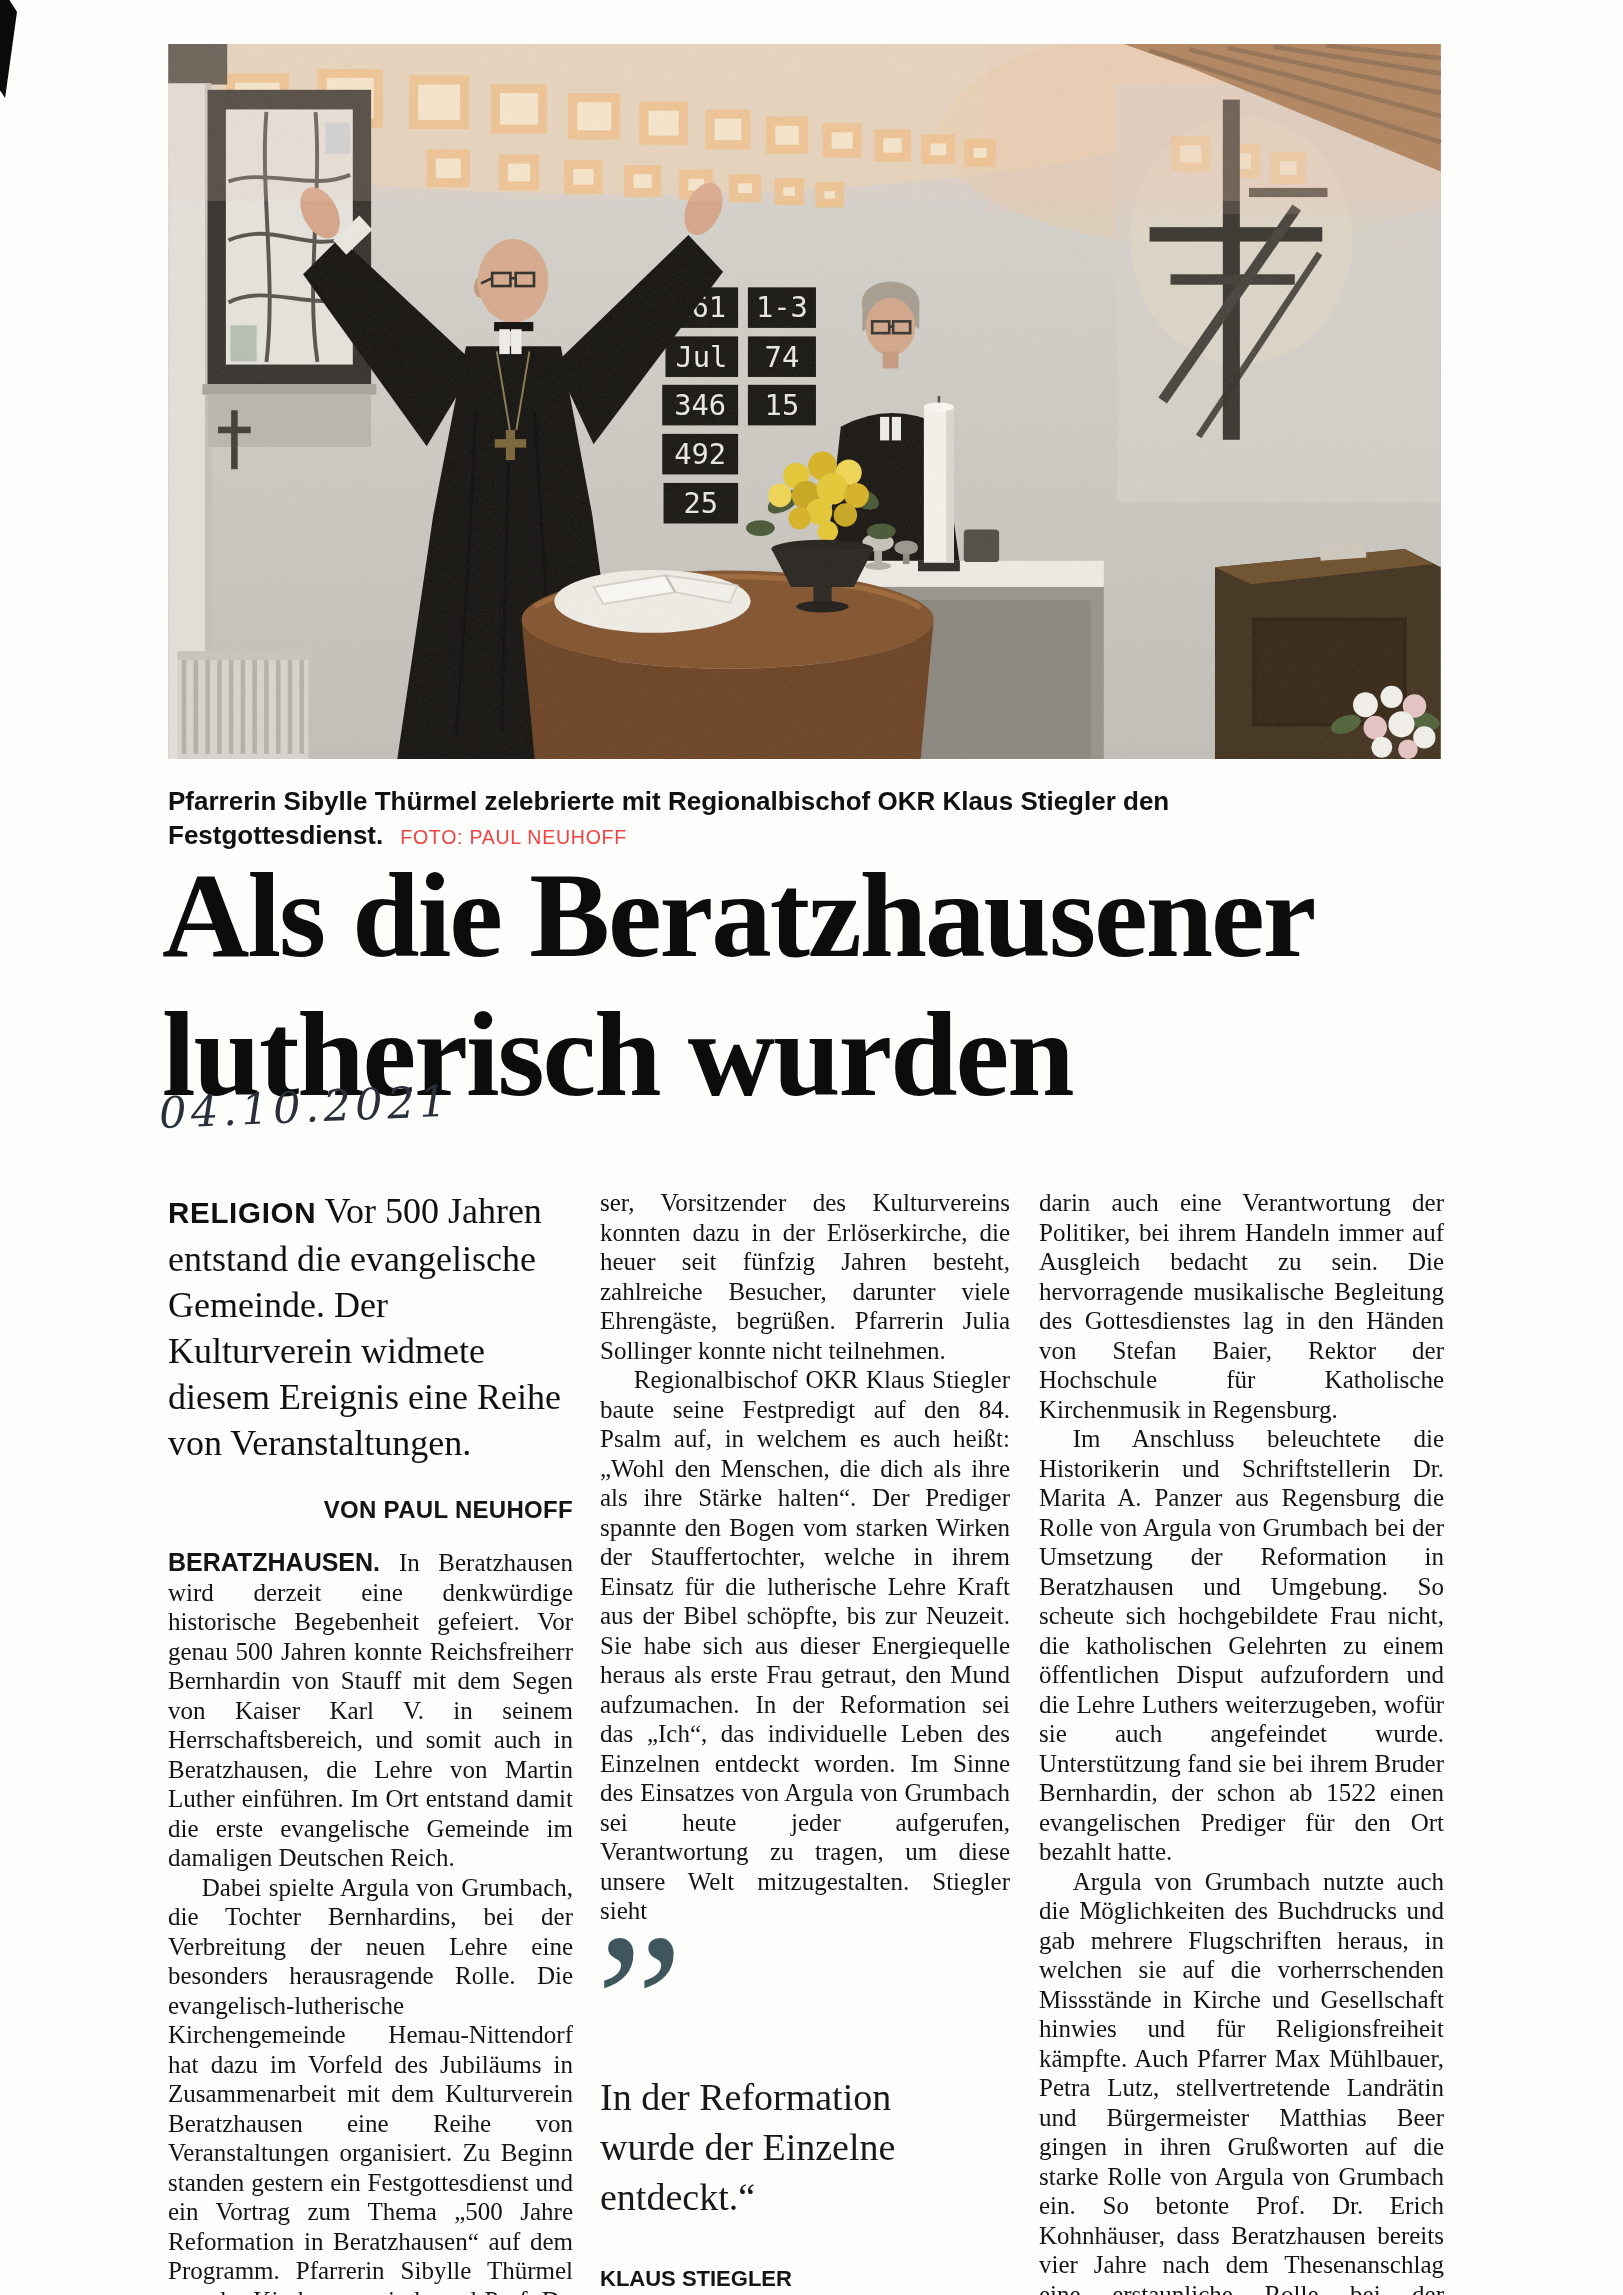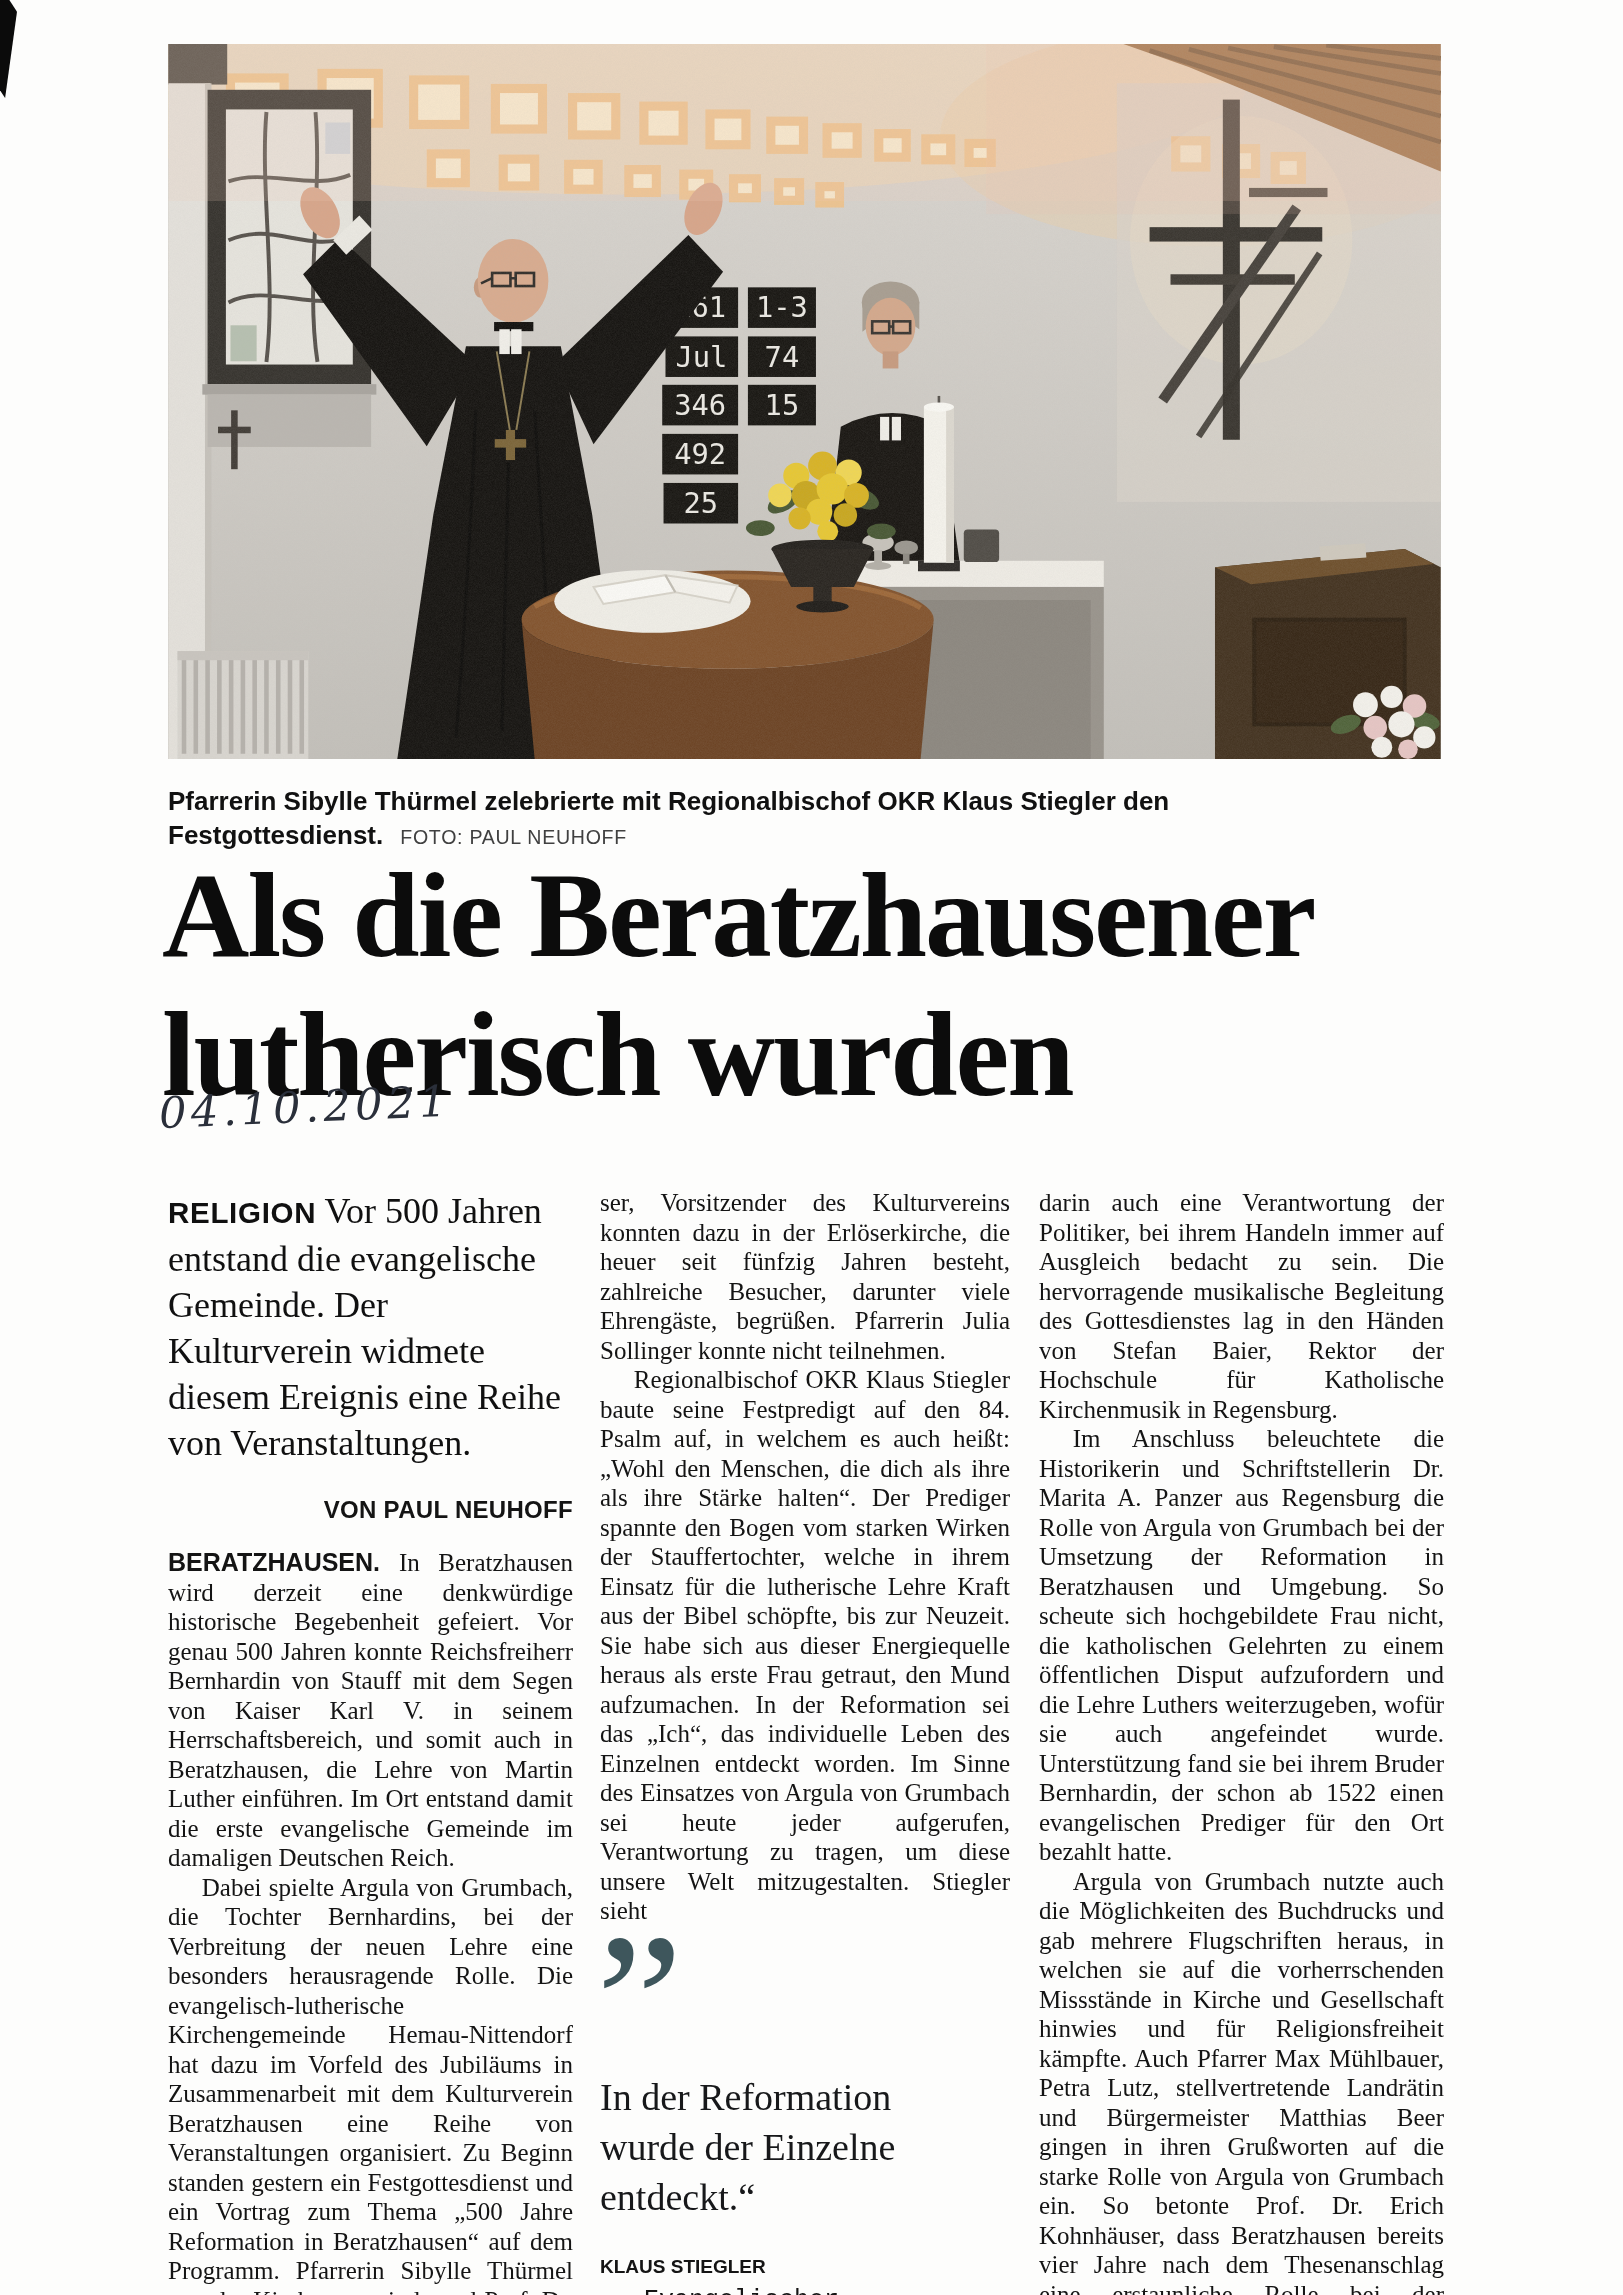--- a/index.html
+++ b/index.html
@@ -8,21 +8,21 @@
   
   #corner-artifact{position:absolute;left:0;top:0;width:17px;height:98px;background:#0b0b0b;
         clip-path:polygon(0 0,55% 0,100% 12%,30% 100%,0 92%);}
   
   #photo{position:absolute;left:168px;top:44px;width:1273px;height:715px;overflow:hidden;background:#cfccc6;}
   #photo svg{display:block;}
   
   #caption{position:absolute;left:168px;top:784px;width:1283px;
            font-family:"Liberation Sans",sans-serif;font-size:26px;line-height:34px;color:#111;}
   #caption .cap{font-weight:bold;}
-  #caption .credit{font-weight:normal;font-size:19.6px;color:#404040;margin-left:17px;letter-spacing:0.7px;}
+  #caption .credit{font-weight:normal;font-size:19.6px;color:#ef4444;margin-left:17px;letter-spacing:0.7px;}
   
   #headline{position:absolute;left:162px;top:846px;width:1309px;
             font-weight:bold;font-size:121px;line-height:139px;letter-spacing:-2px;color:#0c0c0c;}
   
   #hand-date{position:absolute;left:158px;top:1088px;font-family:"DejaVu Serif",serif;
              font-style:italic;font-size:43px;color:#2a2f3a;letter-spacing:4.6px;
              transform:rotate(-2.4deg);transform-origin:left top;}
   
   .col{position:absolute;top:1188px;height:1130px;overflow:hidden;
        font-size:25px;line-height:29.5px;text-align:justify;hyphens:auto;-webkit-hyphens:auto;}
@@ -35,22 +35,22 @@
           letter-spacing:0.3px;margin-top:29px;text-align:right;}
   p{margin:0;}
   .first-par{margin-top:23.6px;}
   .lead{font-family:"Liberation Sans",sans-serif;font-weight:bold;font-size:25px;margin-right:19px;}
   .ind{text-indent:1.35em;}
   
   .quote-mark{font-family:"Liberation Serif",serif;font-size:196px;line-height:.55;
               height:111px;overflow:visible;margin-top:22px;margin-left:-3.9px;text-align:left;}
   .quote-text{font-size:38px;line-height:50px;max-width:340px;margin-top:13px;color:#17181a;
               text-align:left;hyphens:manual;}
-  .quote-author{font-family:"Liberation Sans",sans-serif;font-weight:bold;font-size:19px;
-                margin-top:30px;text-align:left;}
+  .quote-author{font-family:"Liberation Sans",sans-serif;font-weight:bold;font-size:22px;
+                margin-top:42px;text-align:left;}
   .quote-role{font-family:Liberation Mono, monospace;font-size:25px;margin-top:5.2px;text-align:left;margin-left:44px;}
 </style>
 </head>
 <body>
 
 <div id="page">
 
   <div id="corner-artifact"></div>
 
   <div id="photo">

